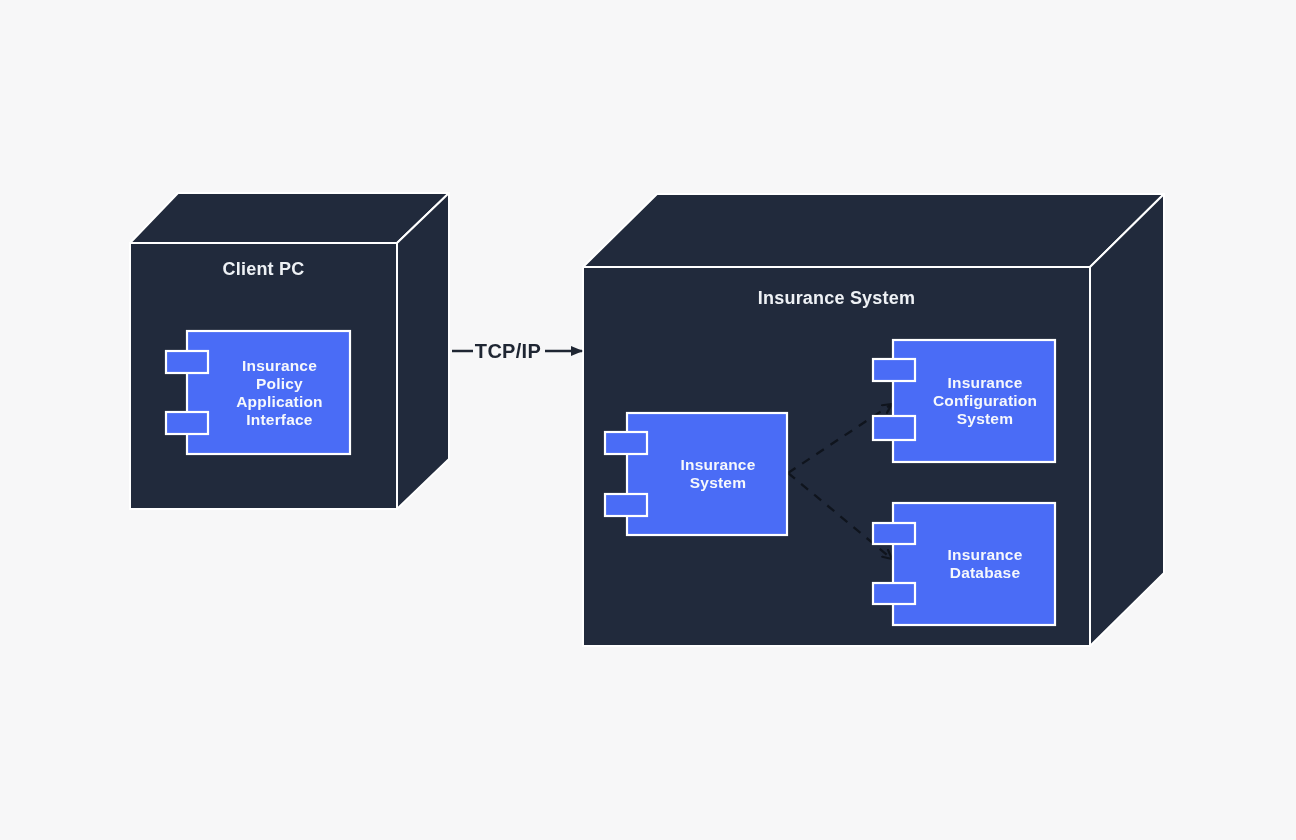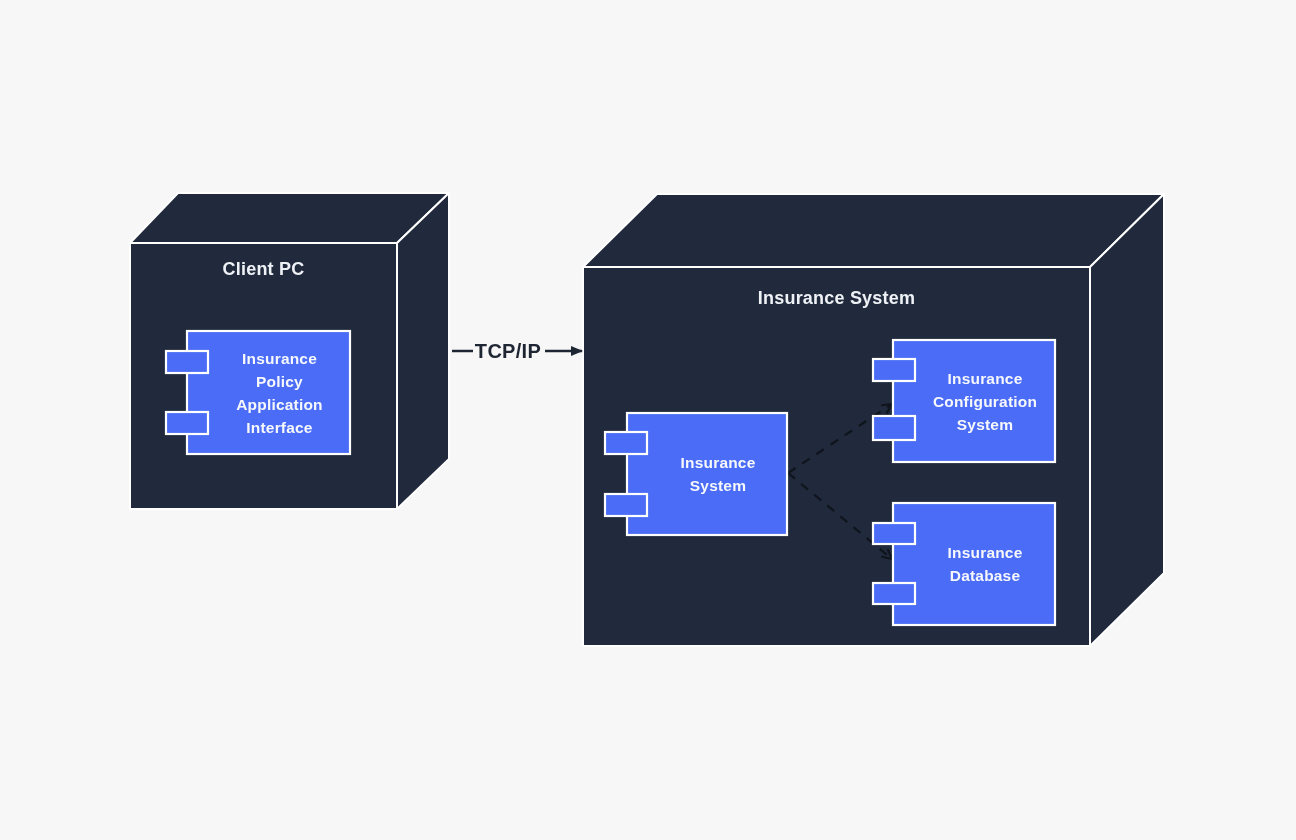--- a/index.html
+++ b/index.html
@@ -33,21 +33,21 @@
   .node-title {
     color: #eef1f5;
     font-size: 18px;
     font-weight: 600;
     letter-spacing: 0.2px;
   }
   .comp-label {
     color: #f6f8fc;
     font-size: 15.5px;
     font-weight: 600;
-    line-height: 23px;
+    line-height: 18px;
     letter-spacing: 0.2px;
     padding-left: 11px;
   }
   .conn-label {
     color: #1f2633;
     font-size: 20px;
     font-weight: 600;
     letter-spacing: 0.3px;
   }
 </style>

